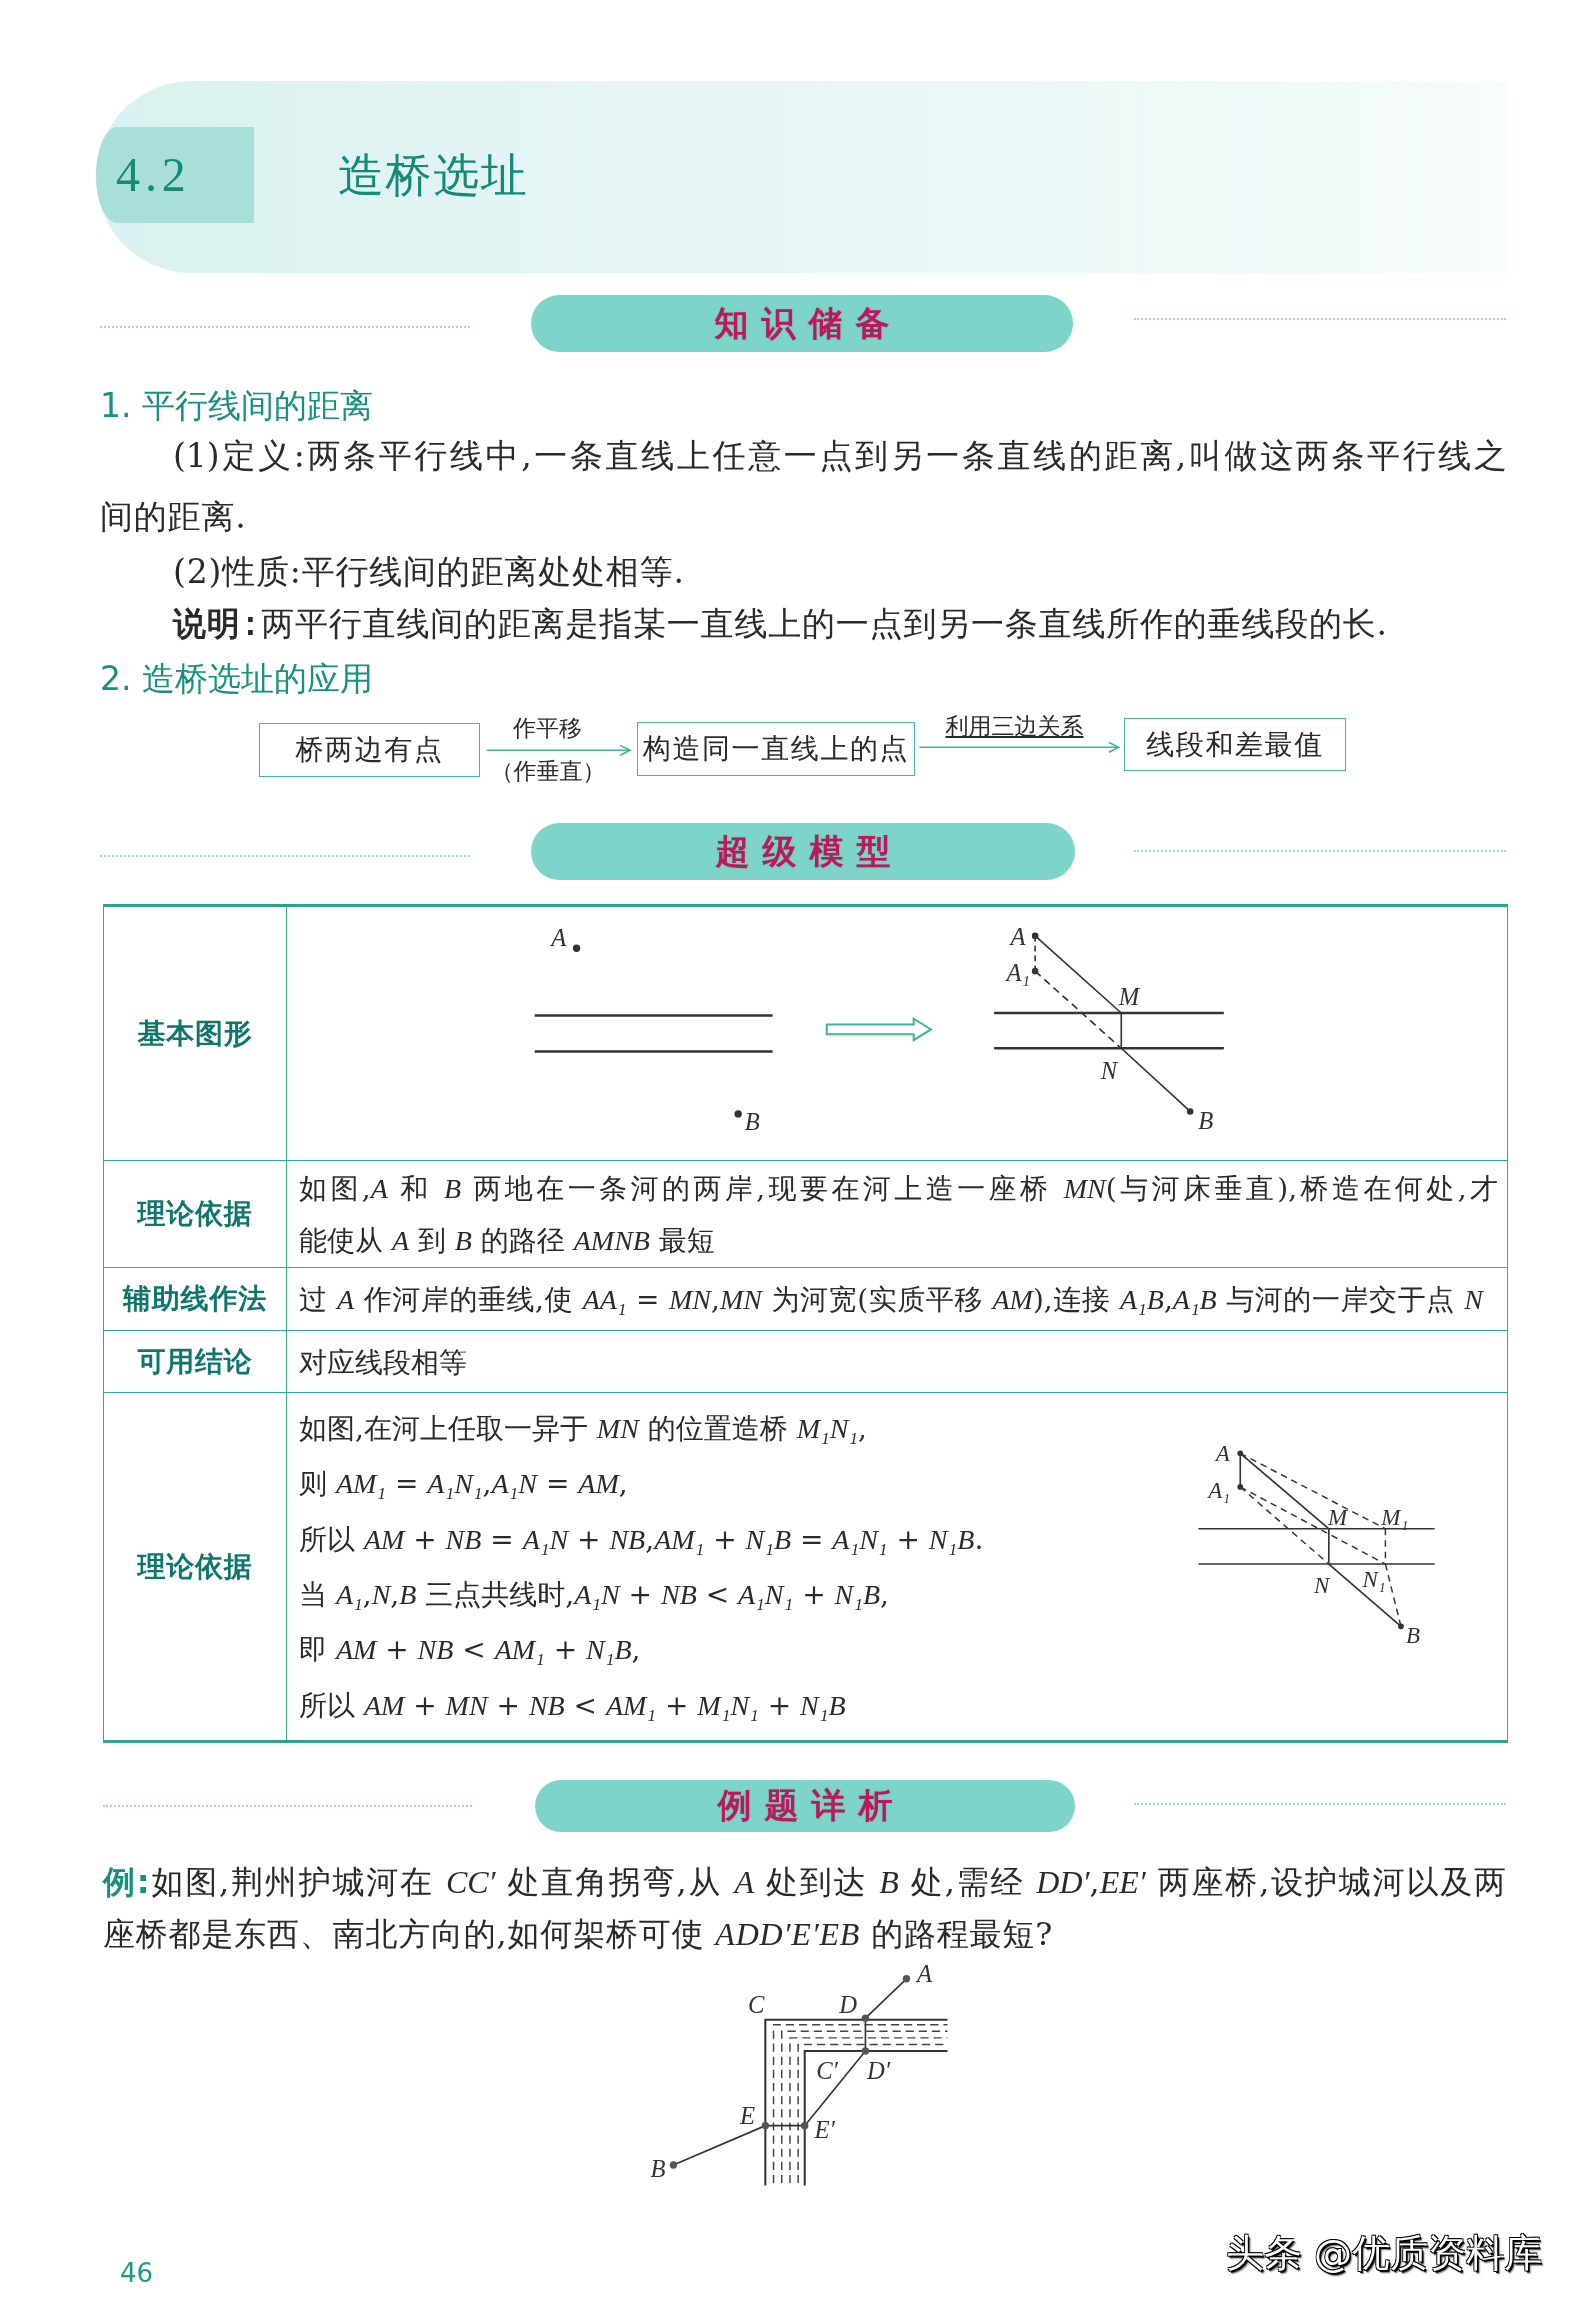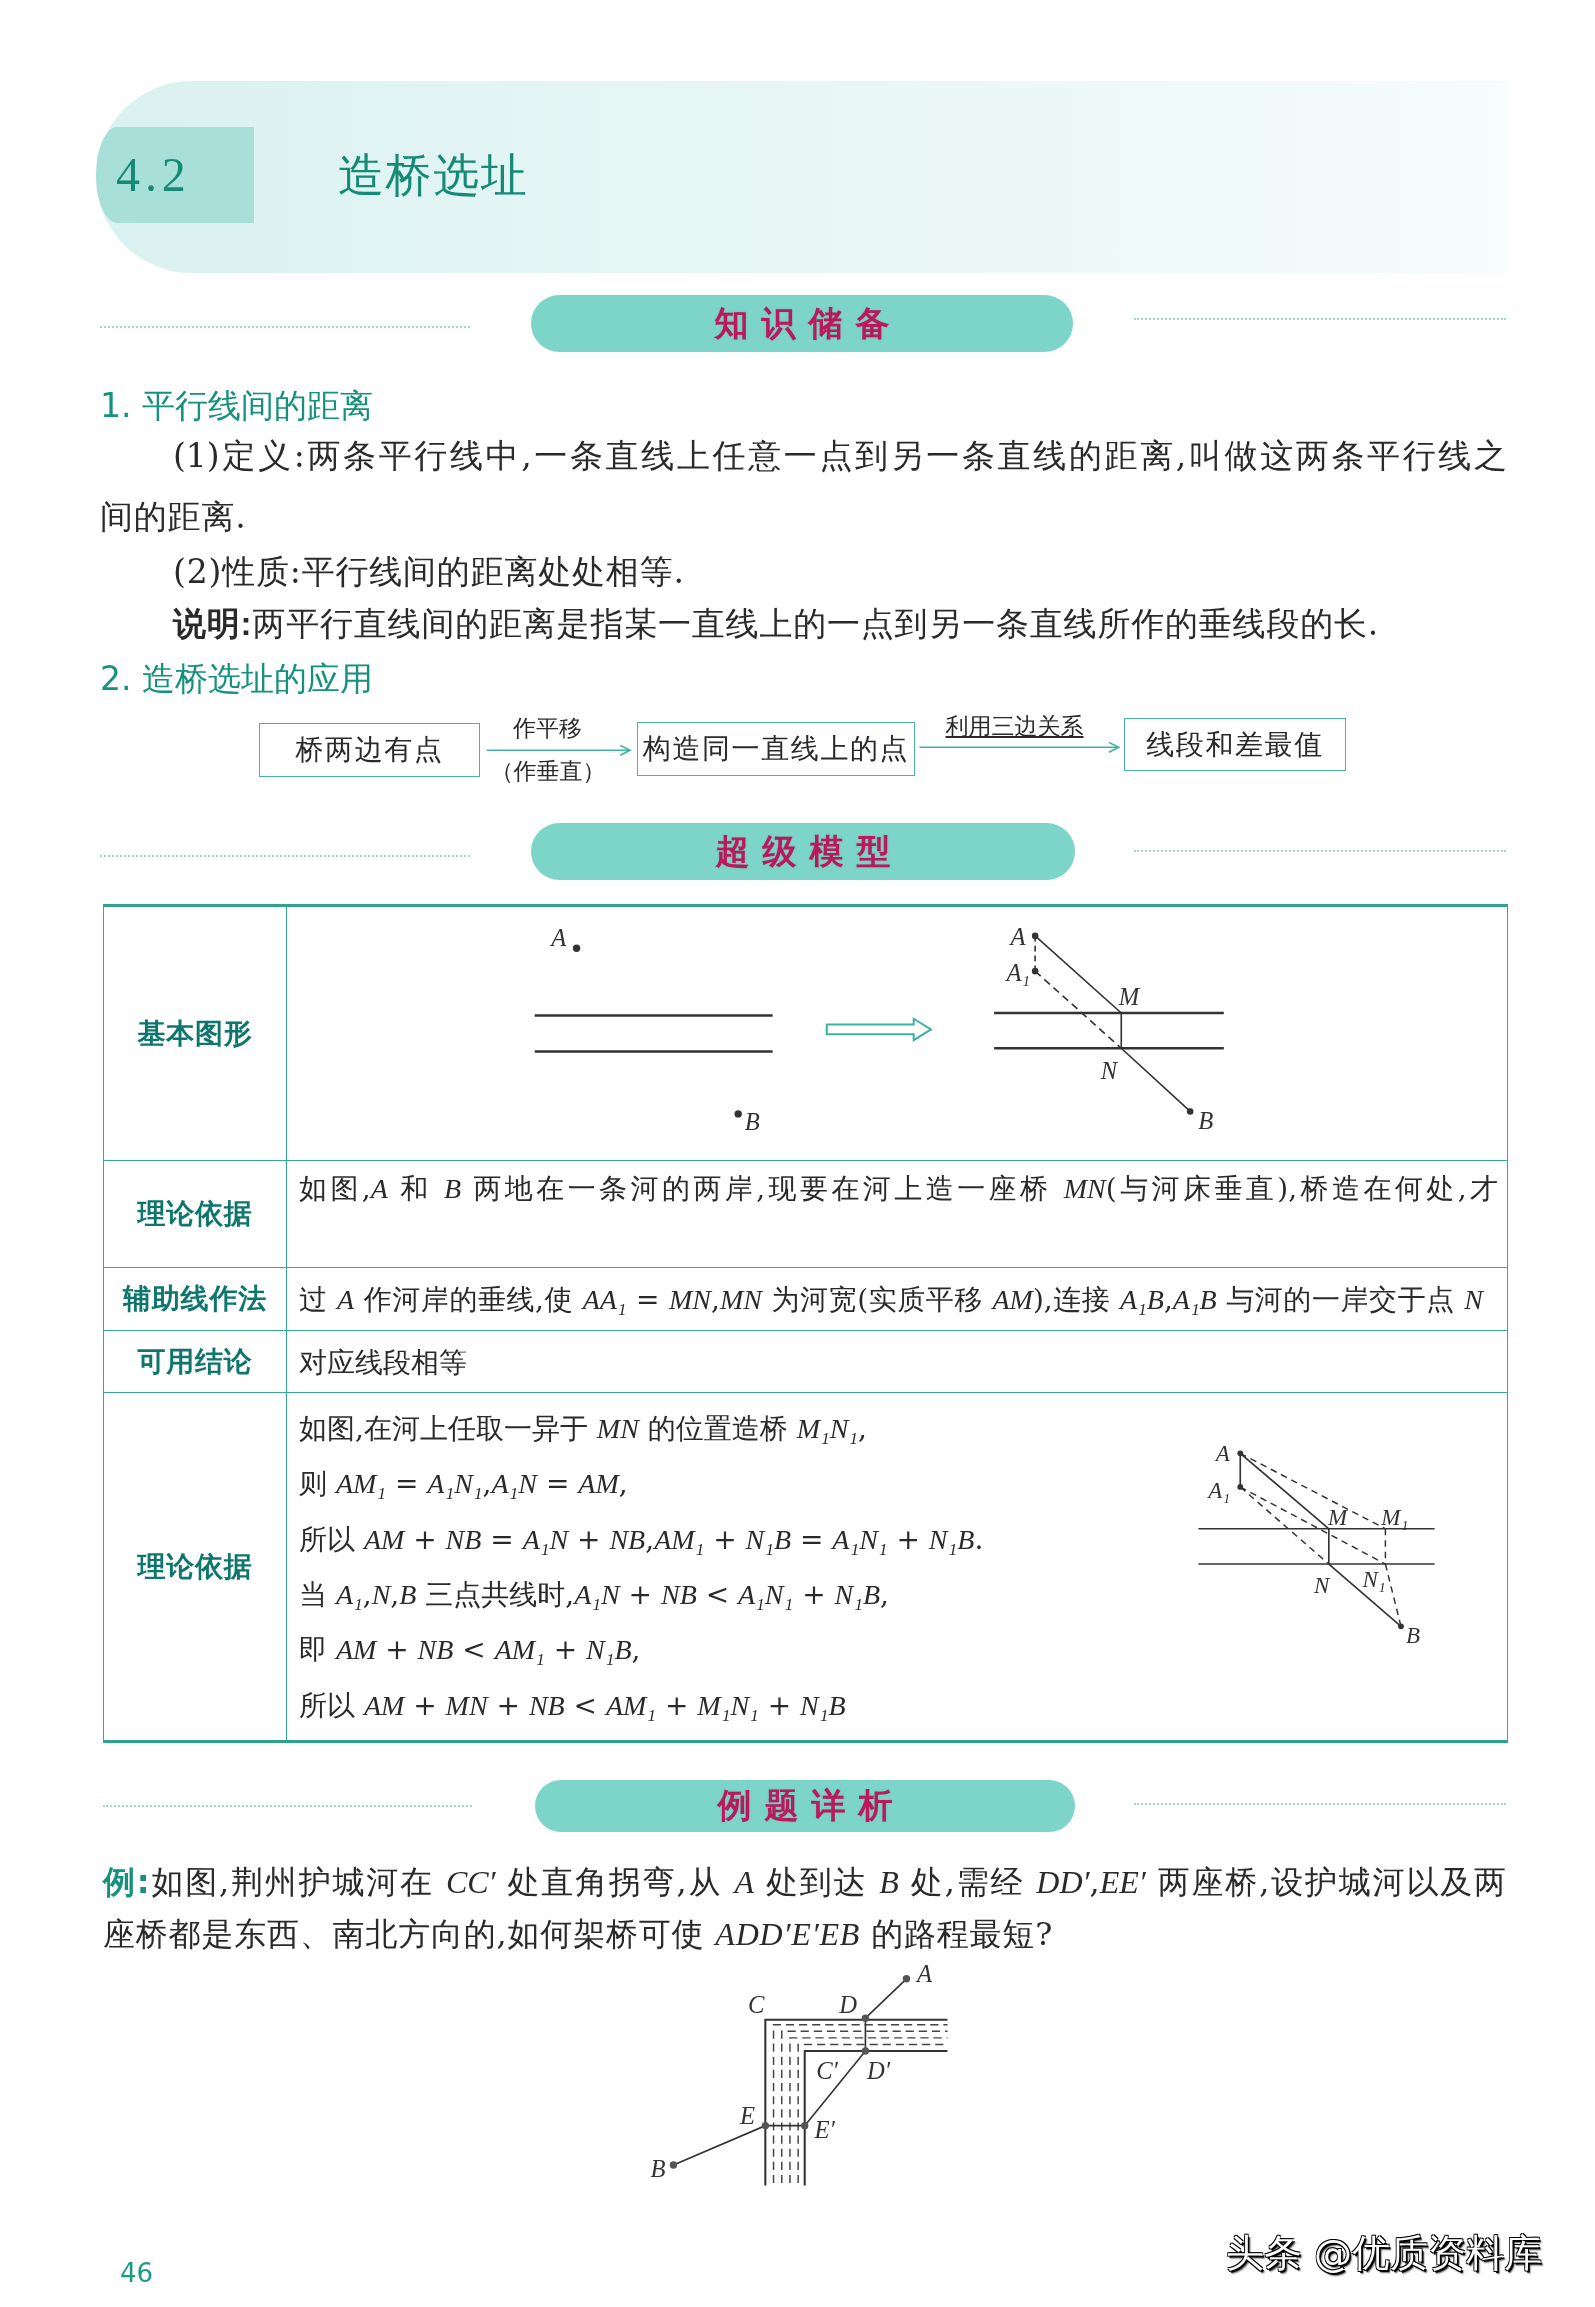--- a/index.html
+++ b/index.html
@@ -19,21 +19,21 @@
 .pill{border-radius:29.5px;background:#7dd5c9;color:#be185d;font-family:"DejaVu Sans",sans-serif;font-weight:bold;
   font-size:34px;letter-spacing:13px;display:flex;align-items:center;justify-content:center;padding-left:13px;
   text-shadow:0 0 1.6px rgba(50,140,130,.45);white-space:nowrap;}
 .dot{height:0;border-top:2.5px dotted #9fd8cf;}
 
 
 .h{font-family:"DejaVu Sans",sans-serif;font-size:33px;line-height:49px;color:#16917d;white-space:nowrap;}
 .ln{font-size:33px;line-height:49px;white-space:nowrap;letter-spacing:0.8px;}
 .just{text-align:justify;text-align-last:justify;letter-spacing:0;}
 .math{font-family:"Liberation Serif",serif;font-style:italic;}
-.bold{font-family:Liberation Sans, sans-serif;font-weight:bold;}
+.bold{font-family:Liberation Mono, monospace;font-weight:bold;}
 .accent-bold{font-family:"DejaVu Sans",sans-serif;font-weight:bold;color:#16917d;}
 
 
 .fbox{border:1.6px solid #4bb5a4;font-size:28px;display:flex;align-items:center;justify-content:center;letter-spacing:1.6px;white-space:nowrap;background:#fff;}
 .flabel{font-size:23px;line-height:33px;white-space:nowrap;text-align:center;}
 
 
 .row{left:103px;width:1405px;border-left:1.6px solid #34a994;border-right:1.6px solid #34a994;border-top:1.6px solid #34a994;}
 .row.first{border-top:3.3px solid #2f a18c;}
 .row.first{border-top:3.3px solid #2fa18c;}
@@ -120,20 +120,21 @@
       <text class="lbl" x="1365" y="1225">M</text>
       <text class="lbl" x="1343" y="1315">N</text>
       <text class="lbl" x="1462" y="1376">B</text>
     </g>
   </svg>
 </div>
 
 <div class="abs row" style="top:1160px;height:107px;">
   <div class="cell-label">理论依据</div>
   <div class="tl just" style="top:7.4px;width:1199px;"><span>如图,</span><span class="math">A</span><span> 和 </span><span class="math">B</span><span> 两地在一条河的两岸,现要在河上造一座桥 </span><span class="math">MN</span><span>(与河床垂直),桥造在何处,才</span></div>
+  <div class="tl" style="top:59px;"><span>能使从 </span><span class="math">A</span><span> 到 </span><span class="math">B</span><span> 的路径 </span><span class="math">AMNB</span><span> 最短</span></div>
 </div>
 
 <div class="abs row" style="top:1267px;height:63px;">
   <div class="cell-label">辅助线作法</div>
   <div class="tl just" style="top:10.7px;width:1184px;"><span>过 </span><span class="math">A</span><span> 作河岸的垂线,使 </span><span class="math">AA₁</span><span> = </span><span class="math">MN</span><span>,</span><span class="math">MN</span><span> 为河宽(实质平移 </span><span class="math">AM</span><span>),连接 </span><span class="math">A₁B</span><span>,</span><span class="math">A₁B</span><span> 与河的一岸交于点 </span><span class="math">N</span></div>
 </div>
 
 <div class="abs row" style="top:1330px;height:62px;">
   <div class="cell-label">可用结论</div>
   <div class="tl" style="top:10.7px;">对应线段相等</div>

